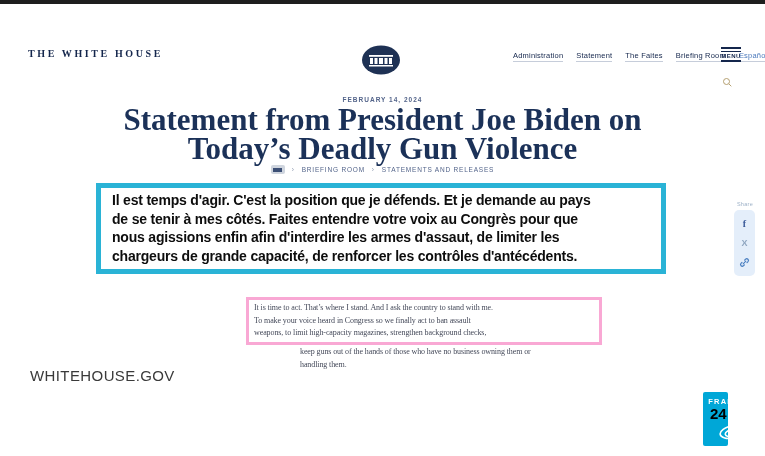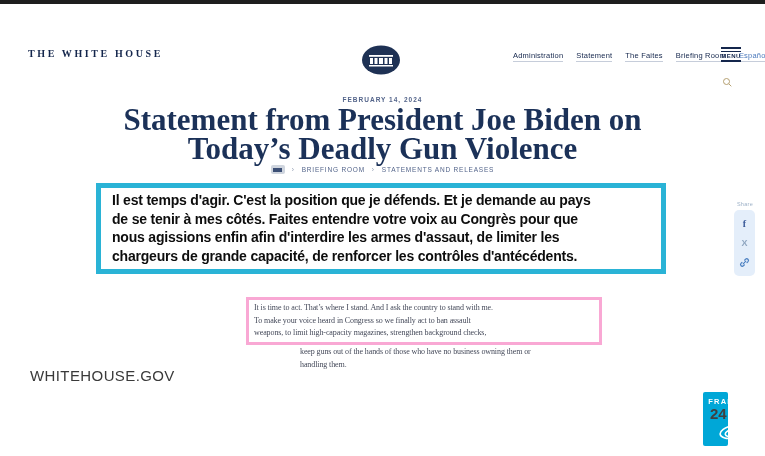--- a/index.html
+++ b/index.html
@@ -61,21 +61,21 @@
   .share-ic{width:13px;height:13px;display:flex;align-items:center;justify-content:center;
             cursor:pointer;}
   .fb-glyph{font-family:"Liberation Serif",serif;font-weight:bold;font-size:10px;color:#3b5a99;}
   .x-glyph{font-weight:bold;font-size:9px;color:#8fa6c0;}
 
   
   .f24{position:absolute;left:703px;top:392px;width:25px;height:54px;background:#00a7d7;
        border-radius:2px;overflow:hidden;}
   .f24-name{position:absolute;left:0;top:5px;width:49px;text-align:center;color:#fff;
             font-weight:bold;font-size:7.5px;letter-spacing:1.2px;}
-  .f24-num{position:absolute;left:7px;top:13px;color:#404040;font-weight:bold;font-size:15px;}
+  .f24-num{position:absolute;left:7px;top:13px;color:#000000;font-weight:bold;font-size:15px;}
   .f24-swirl{position:absolute;left:0;top:0;}
 </style>
 </head>
 <body>
 
 <div class="canvas">
   <div class="top-bar"></div>
 
   <div class="wh-logo">THE WHITE HOUSE</div>
 

